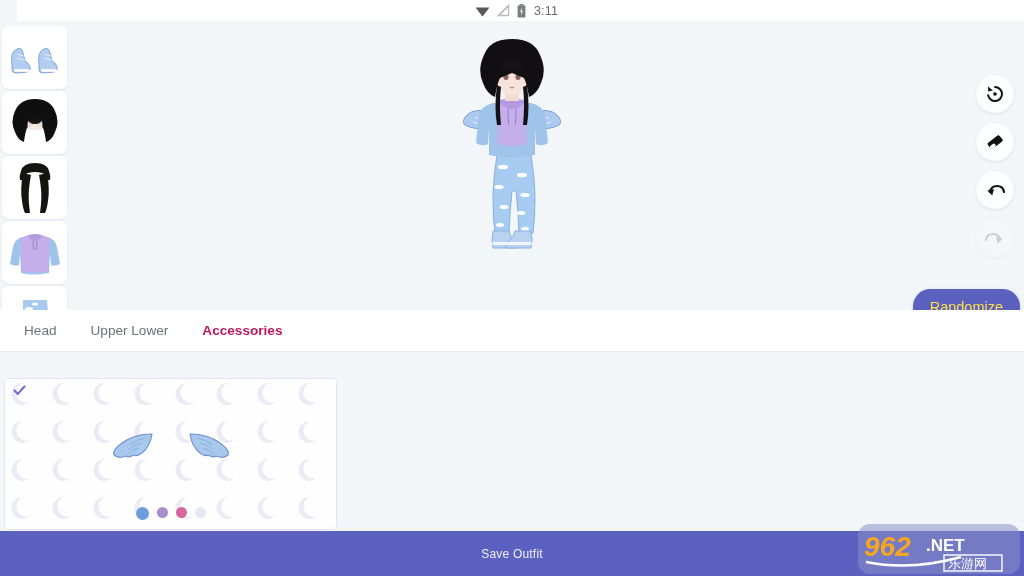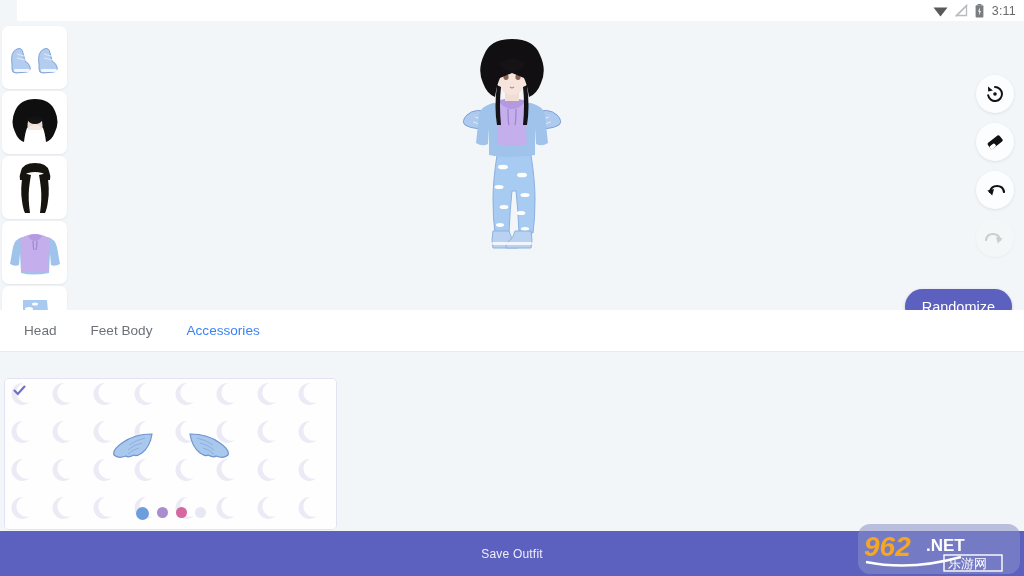--- a/index.html
+++ b/index.html
@@ -10,21 +10,21 @@
     overflow: hidden;
     position: relative;
   }
 
   
   .statusbar {
     height: 21px;
     background: #ffffff;
     display: flex;
     align-items: center;
-    justify-content: flex-end;
+    justify-content: center;
     padding-right: 8px;
     gap: 7px;
     margin-left: 17px;
   }
   .statusbar .si { display: flex; align-items: center; }
   .status-time {
     font-size: 12.5px;
     color: #6a6a6a;
     letter-spacing: .2px;
     margin-left: 1px;
@@ -97,28 +97,28 @@
     background: #fcfdfe;
     box-shadow: 0 1px 3px rgba(80,90,120,.13);
     display: flex; align-items: center; justify-content: center;
     border: none;
     cursor: pointer;
   }
   .toolbtn.disabled { opacity: .45; cursor: default; background:#f7f9fa; }
 
   .randomize {
     position: absolute;
-    right: 12px;
+    right: 4px;
     top: 268px;
     height: 35px;
     padding: 0 17px;
     border: none;
     border-radius: 19px;
     background: #5c60bf;
-    color: #ffffff;
+    color: #fde047;
     font-size: 14.5px;
     font-family: "Liberation Sans", sans-serif;
     cursor: pointer;
     box-shadow: 0 1px 3px rgba(60,60,120,.28);
   }
 
   
   .tabbar {
     position: absolute;
     top: 289px; left: 0;
@@ -130,21 +130,21 @@
     padding-left: 7px;
   }
   .tab {
     font-size: 13.6px;
     color: #6d7278;
     padding: 0 17px;
     line-height: 42px;
     cursor: pointer;
     white-space: nowrap;
   }
-  .tab.active { color: #3b82f6; font-weight: normal; }
+  .tab.active { color: #be185d; font-weight: bold; }
 
   
   .gridarea {
     position: absolute;
     top: 331px; left: 0;
     width: 1024px; height: 179px;
     background: #f2f6f8;
     padding: 26px 0 0 4px;
   }
   .card {
@@ -389,21 +389,21 @@
           <path d="M17.6 10.6 L11 9 L12.8 15.4 Z" fill="#9b9ea1"></path>
         </svg>
       </button>
     </div>
 
     <button class="randomize">Randomize</button>
   </div>
 
   <div class="tabbar">
     <div class="tab">Head</div>
-    <div class="tab">Feet Body</div>
+    <div class="tab">Upper Lower</div>
     <div class="tab active">Accessories</div>
   </div>
 
   <div class="gridarea">
     <div class="card">
 
       <svg class="moons" width="333" height="152" viewBox="0 0 333 152" preserveAspectRatio="none">
         <defs>
           <pattern id="moons" width="41" height="38" patternUnits="userSpaceOnUse">
             <path d="M18 4 a11 11 0 1 0 7 19 a9 9 0 1 1 -7 -19z" fill="#eceaf4"></path>

